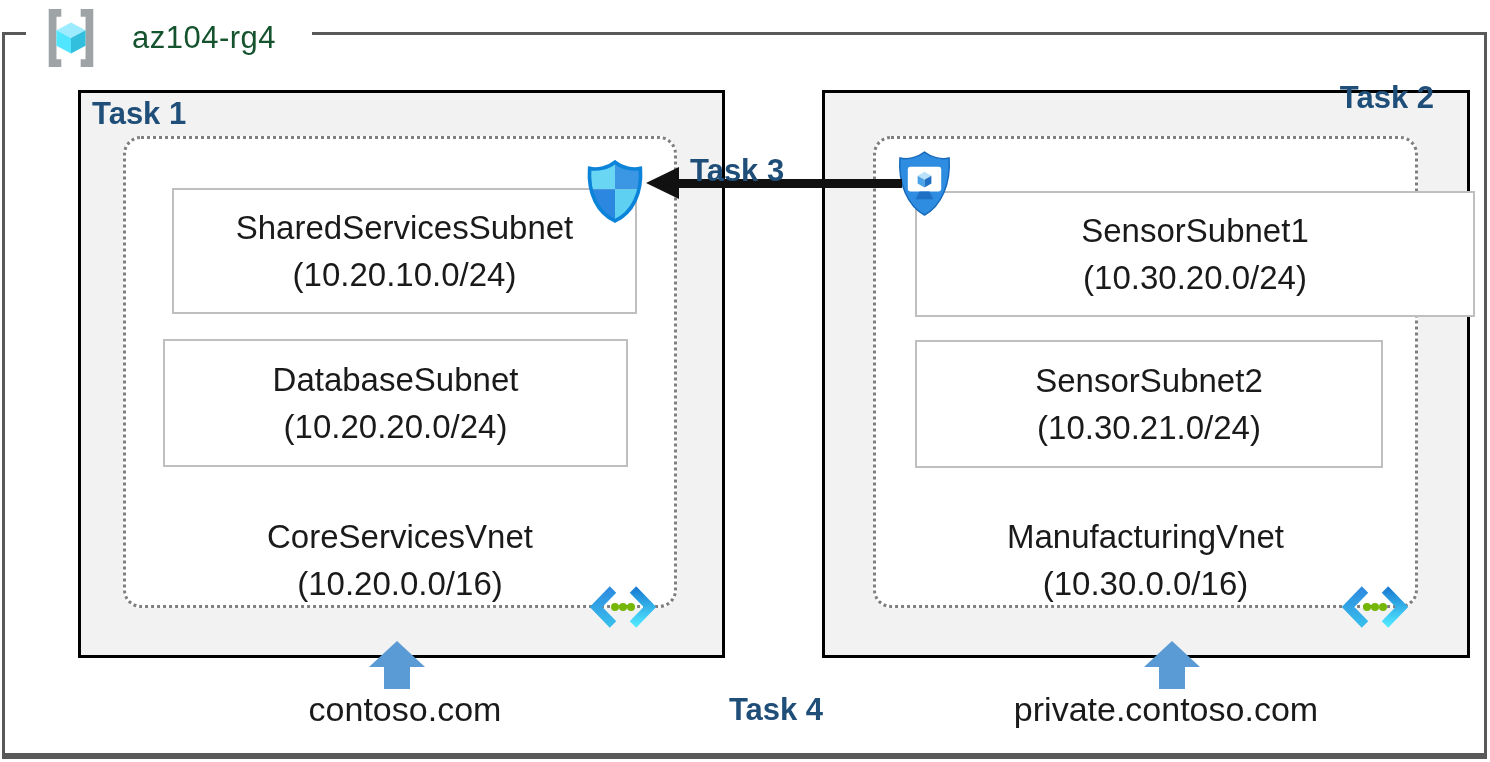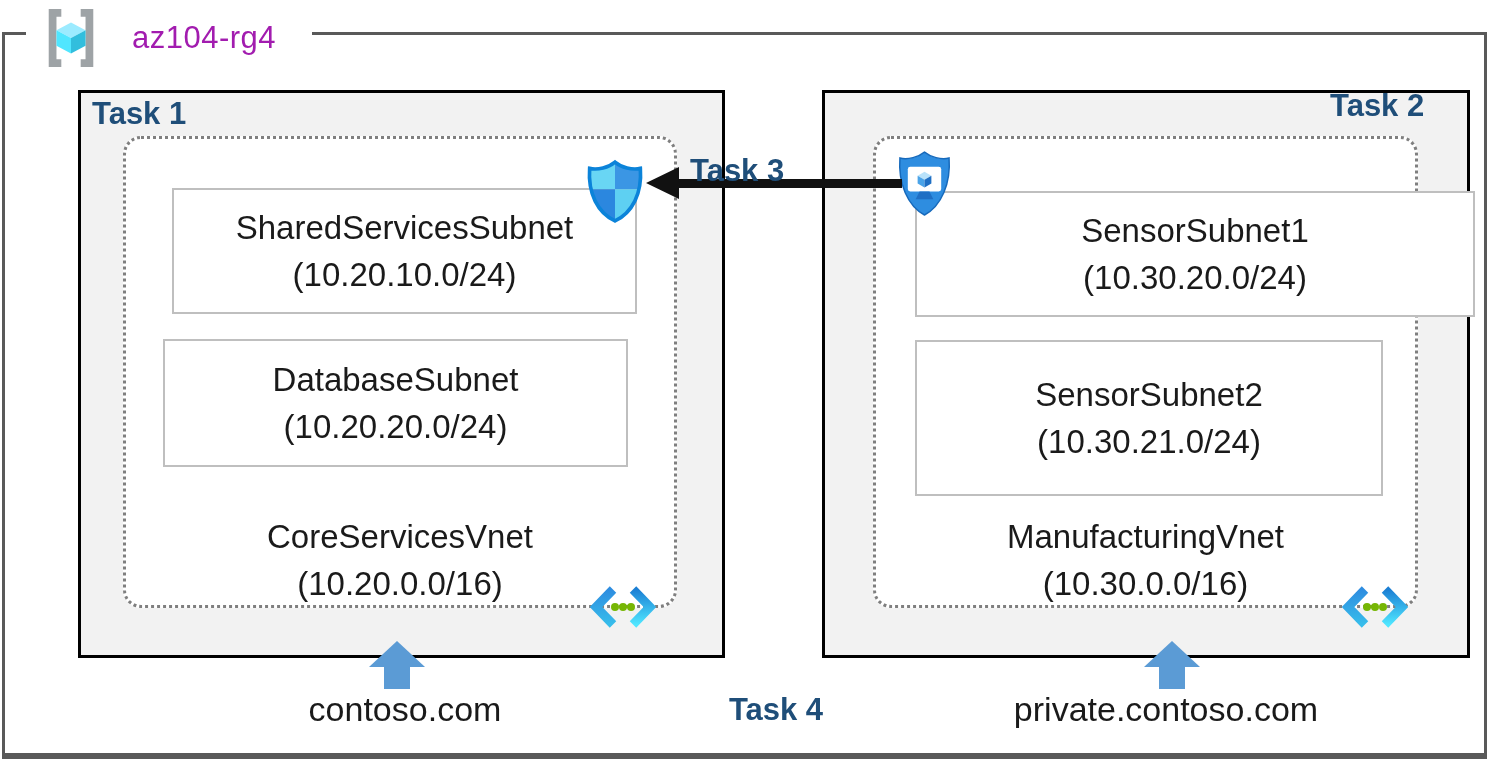--- a/index.html
+++ b/index.html
@@ -10,50 +10,50 @@
 
   
   .rg-border {
     left: 2px; top: 32px; width: 1485px; height: 727px;
     border: 3px solid #595959; border-bottom-width: 6px;
     background: transparent;
   }
   .rg-border-gap { left: 26px; top: 28px; width: 286px; height: 12px; background: #fff; }
 
   .rg-header { left: 40px; top: 6px; width: 420px; height: 64px; display: flex; align-items: center; gap: 30px; }
-  .rg-title { font-size: 31px; color: #a21caf; letter-spacing: 0.5px; }
+  .rg-title { font-size: 31px; color: #14532d; letter-spacing: 0.5px; }
 
   
   .panel { background: #F2F2F2; border: 3px solid #000; }
   .panel-left  { left: 78px;  top: 90px; width: 647px; height: 568px; }
   .panel-right { left: 822px; top: 90px; width: 648px; height: 568px; }
 
   .task-label { font-size: 31px; font-weight: bold; color: #1F4E79; }
   .task1 { left: 92px;  top: 96px; }
-  .task2 { left: 1330px; top: 88px; width: 104px; }
+  .task2 { left: 1330px; top: 80px; width: 104px; text-align: right; }
   .task3 { left: 690px; top: 153px; width: 150px; text-align: left; }
   .task4 { left: 700px; top: 692px; width: 152px; text-align: center; }
 
   
   .vnet-box {
     background: #fff; border: 3px dotted #7F7F7F; border-radius: 18px;
   }
   .vnet-left  { left: 123px; top: 136px; width: 554px; height: 472px; }
   .vnet-right { left: 873px; top: 136px; width: 545px; height: 472px; }
 
   
   .subnet {
     background: #fff; border: 2px solid #BFBFBF;
     display: flex; flex-direction: column; align-items: center; justify-content: center;
     font-size: 33px; line-height: 47px; text-align: center;
   }
   .subnet-l1 { left: 172px; top: 188px; width: 465px; height: 126px; }
   .subnet-l2 { left: 163px; top: 339px; width: 465px; height: 128px; }
   .subnet-r1 { left: 915px; top: 191px; width: 560px; height: 126px; }
-  .subnet-r2 { left: 915px; top: 340px; width: 468px; height: 156px; }
+  .subnet-r2 { left: 915px; top: 340px; width: 468px; height: 128px; }
 
   .vnet-caption {
     font-size: 33px; line-height: 47px; text-align: center;
   }
   .vnet-caption-left  { left: 123px; top: 513px; width: 554px; }
   .vnet-caption-right { left: 873px; top: 513px; width: 545px; }
 
   .domain-label { font-size: 34px; text-align: center; }
   .domain-left  { left: 205px; top: 690px; width: 400px; }
   .domain-right { left: 966px; top: 690px; width: 400px; }

